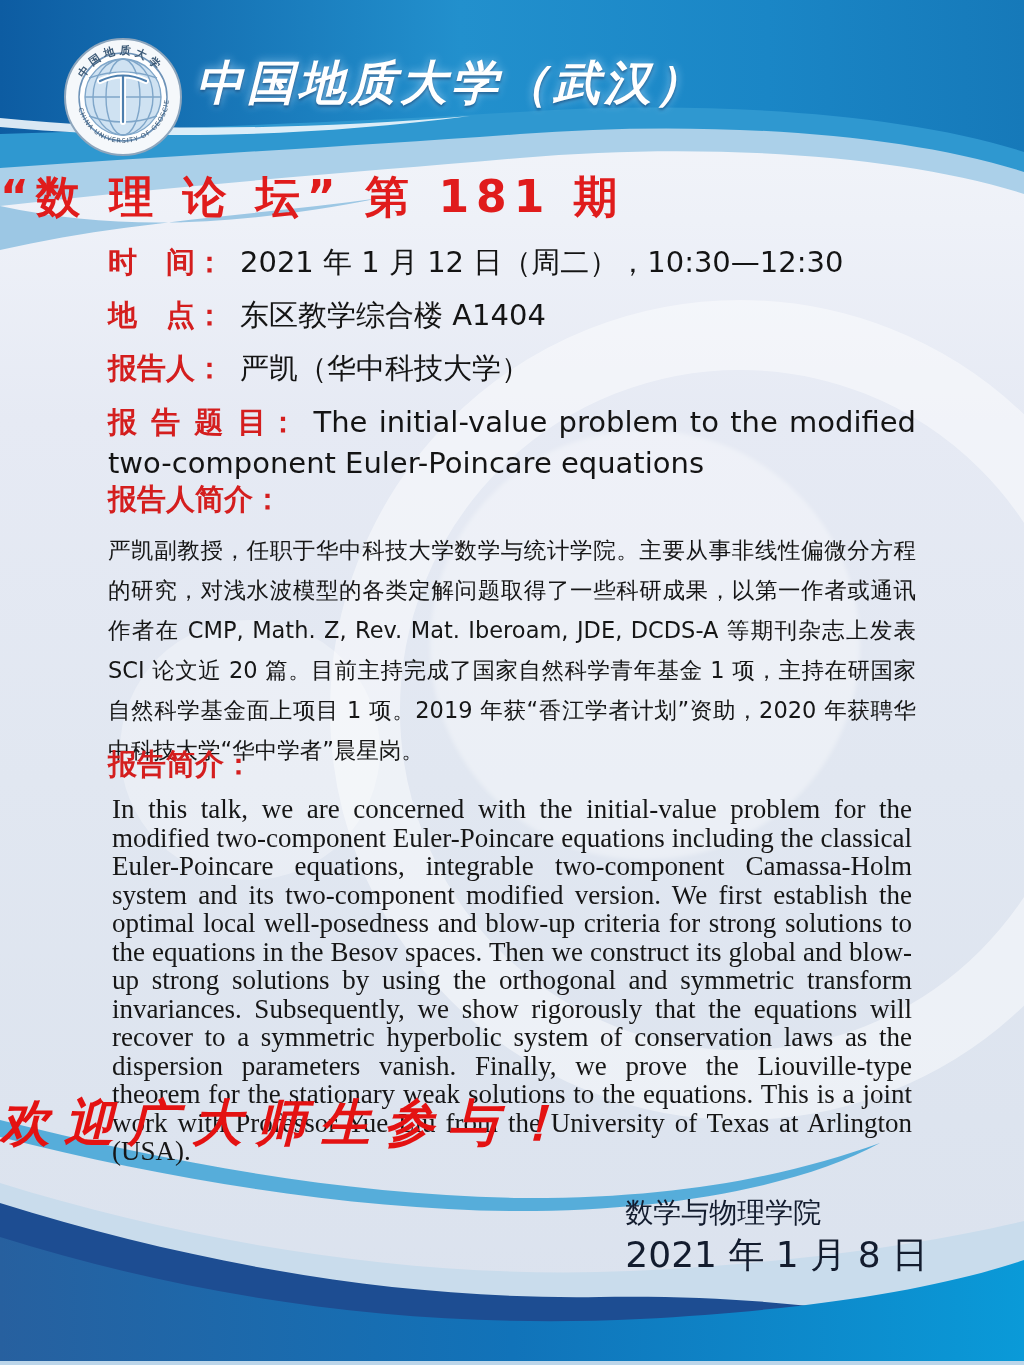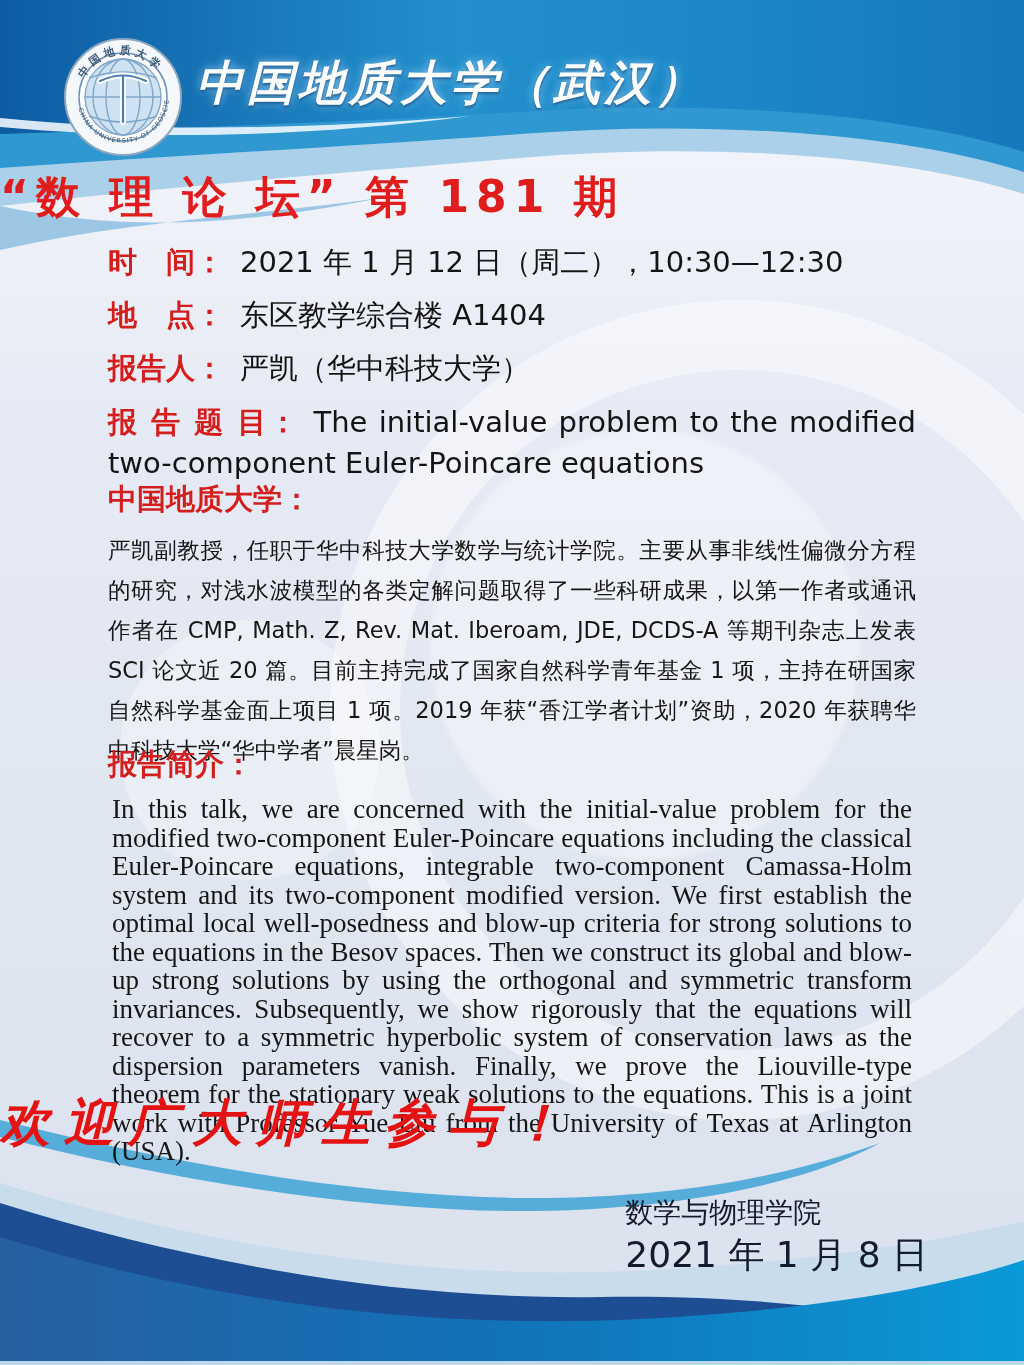--- a/index.html
+++ b/index.html
@@ -142,21 +142,21 @@
     <div class="info-row">
       <span class="info-label">报告人：</span>
       <span class="info-value">严凯（华中科技大学）</span>
     </div>
     <div class="topic">
       <span class="info-label">报 告 题 目：</span><span>The initial-value problem to the modified two-component Euler-Poincare equations</span>
     </div>
   </div>
 
   <div class="section sec-bio">
-    <h2 class="sec-heading">中国地质大学：</h2>
+    <h2 class="sec-heading">报告人简介：</h2>
     <p class="bio-body">严凯副教授，任职于华中科技大学数学与统计学院。主要从事非线性偏微分方程的研究，对浅水波模型的各类定解问题取得了一些科研成果，以第一作者或通讯作者在 CMP, Math. Z, Rev. Mat. Iberoam, JDE, DCDS-A 等期刊杂志上发表 SCI 论文近 20 篇。目前主持完成了国家自然科学青年基金 1 项，主持在研国家自然科学基金面上项目 1 项。2019 年获“香江学者计划”资助，2020 年获聘华中科技大学“华中学者”晨星岗。</p>
   </div>
 
   <div class="section sec-abs">
     <h2 class="sec-heading">报告简介：</h2>
     <p class="abs-body">In this talk, we are concerned with the initial-value problem for the modified two-component Euler-Poincare equations including the classical Euler-Poincare equations, integrable two-component Camassa-Holm system and its two-component modified version. We first establish the optimal local well-posedness and blow-up criteria for strong solutions to the equations in the Besov spaces. Then we construct its global and blow-up strong solutions by using the orthogonal and symmetric transform invariances. Subsequently, we show rigorously that the equations will recover to a symmetric hyperbolic system of conservation laws as the dispersion parameters vanish. Finally, we prove the Liouville-type theorem for the stationary weak solutions to the equations. This is a joint work with Professor Yue Liu from the University of Texas at Arlington (USA).</p>
   </div>
 
   <div class="welcome">欢迎广大师生参与！</div>
 

